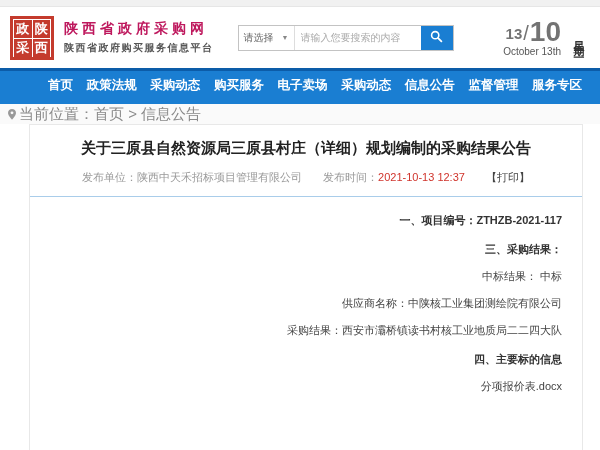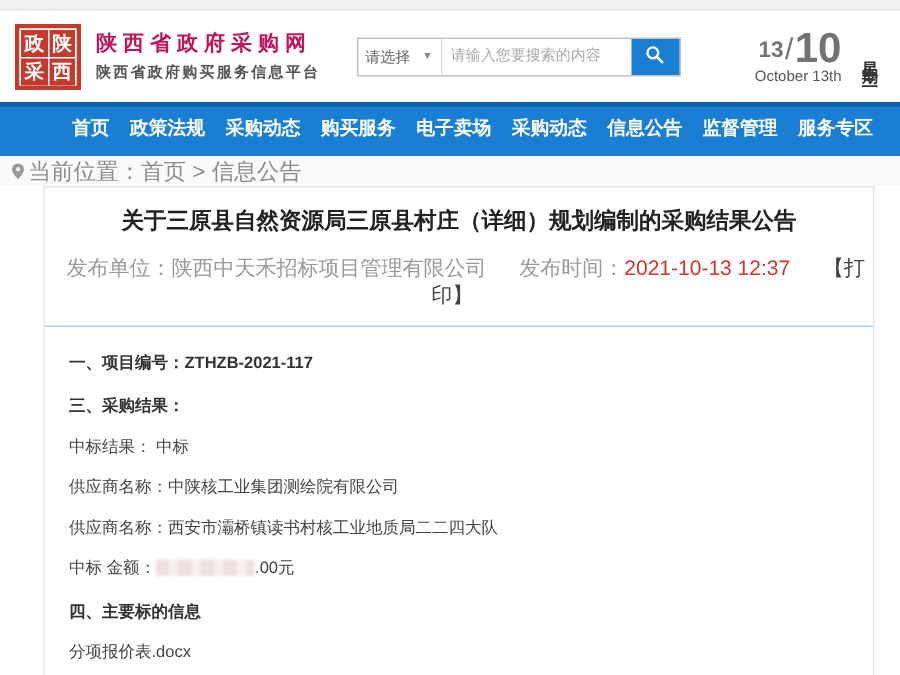--- a/index.html
+++ b/index.html
@@ -48,27 +48,27 @@
   
   .breadcrumb { height:20px; display:flex; align-items:center; padding:0 8px; background:#fafafa;
     font-size:15px; color:#8a8a8a; }
   .pin { margin-right:3px; display:flex; }
 
   
   .content-box { margin:0 17px 0 29px; border:1px solid #e8e8e8; border-bottom:none;
     background:#fff; height:368px; padding-top:13px; }
   .article-title { text-align:center; font-size:15px; font-weight:bold; color:#222;
     padding:0 30px; line-height:20px; }
-  .pub-line { text-align:center; font-size:14px; color:#999; margin-top:12px; }
+  .pub-line { text-align:center; font-size:11px; color:#999; margin-top:12px; }
   .pub-line .seg { margin:0 9px; }
   .pub-time { color:#d0342c; }
   .print-btn { color:#444; cursor:pointer; }
   .blue-rule { border-bottom:1px solid #a9cdea; margin-top:11px; }
 
-  .article-body { padding:2px 20px 0 16px; font-size:11px; color:#444; }
+  .article-body { padding:2px 20px 0 16px; font-size:11px; color:#444;text-align:right; }
   .sec { font-weight:bold; color:#333; margin-top:14px; }
   .line { margin-top:12px; }
   .redacted { display:inline-block; width:66px; height:11px; vertical-align:-2px;
     background:repeating-linear-gradient(90deg,#efe0df 0 9px,#f7efee 9px 15px);
     filter:blur(1.2px); border-radius:1px; }
 </style>
 </head>
 <body>
 
 <div class="top-strip"></div>
@@ -148,21 +148,18 @@
     <span class="seg print-btn">【打印】</span>
   </div>
 
   <div class="blue-rule"></div>
 
   <div class="article-body">
     <div class="sec">一、项目编号：ZTHZB-2021-117</div>
     <div class="sec">三、采购结果：</div>
     <div class="line">中标结果： 中标</div>
     <div class="line">供应商名称：中陕核工业集团测绘院有限公司</div>
-    <div class="line">供应商名称：西安市灞桥镇读书村核工业地质局二二四大队</div>
-    <div class="line">
-      <span>中标 金额：</span><span class="redacted"></span><span>.00元</span>
-    </div>
+    <div class="line">采购结果：西安市灞桥镇读书村核工业地质局二二四大队</div>
     <div class="sec">四、主要标的信息</div>
     <div class="line">分项报价表.docx</div>
 
   </div>
 </div>
 
 </body></html>

